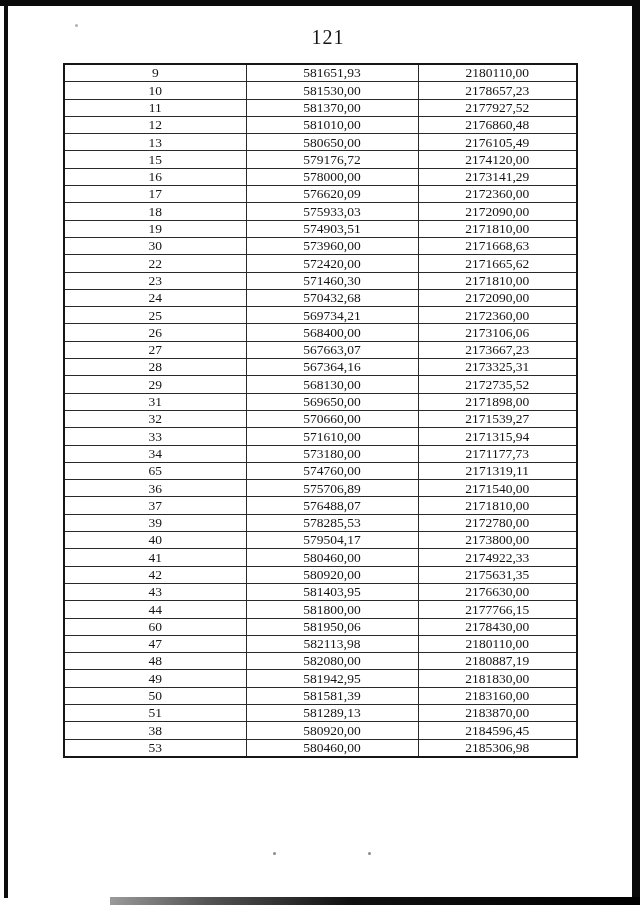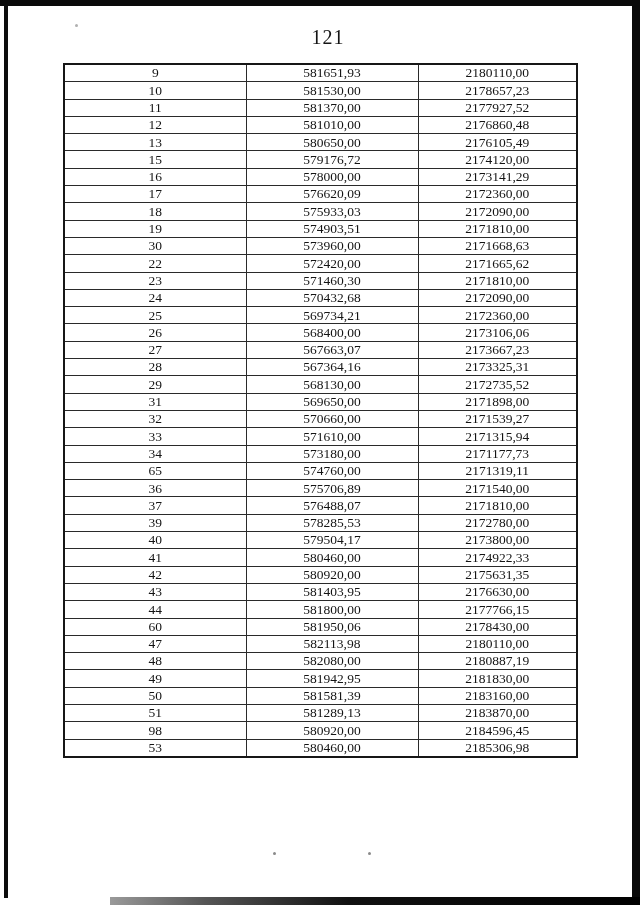--- a/index.html
+++ b/index.html
@@ -282,21 +282,21 @@
           <td>50</td>
           <td>581581,39</td>
           <td>2183160,00</td>
         </tr>
         <tr>
           <td>51</td>
           <td>581289,13</td>
           <td>2183870,00</td>
         </tr>
         <tr>
-          <td>98</td>
+          <td>38</td>
           <td>580920,00</td>
           <td>2184596,45</td>
         </tr>
         <tr>
           <td>53</td>
           <td>580460,00</td>
           <td>2185306,98</td>
         </tr>
       </tbody>
   </table>

